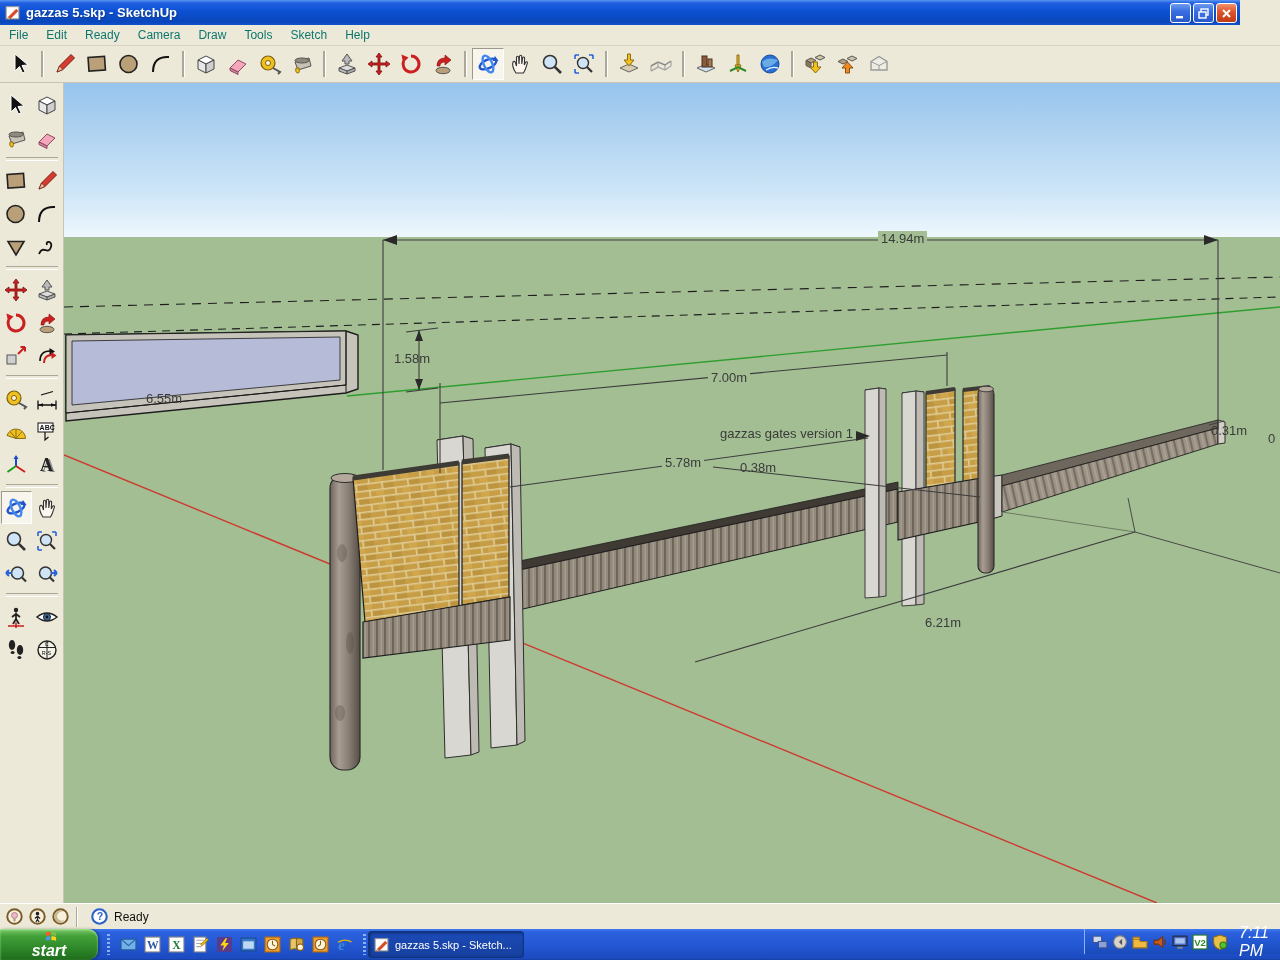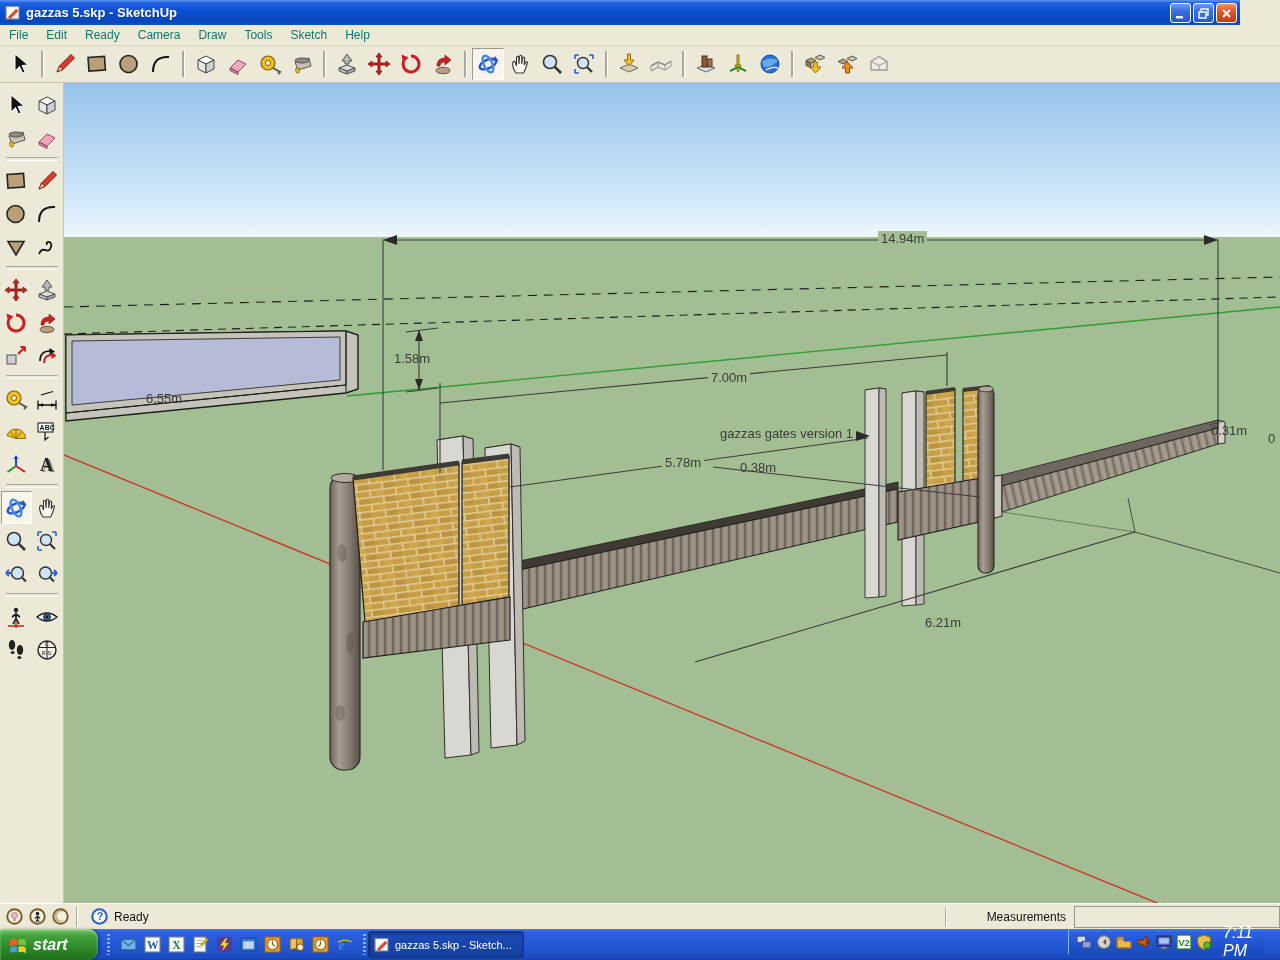--- a/index.html
+++ b/index.html
@@ -47,32 +47,32 @@
   .sb-right{position:absolute;right:0;top:0;height:26px;display:flex;align-items:center;}
   .measure-label{margin-right:8px;}
   .measure-box{width:206px;height:22px;border:1px solid #9a9888;background:#ece9d8;box-sizing:border-box;}
   .sb-sep2{width:1px;height:20px;background:#aca899;border-right:1px solid #fff;margin-right:40px;}
   
   .taskbar{position:absolute;top:929px;left:0;width:1280px;height:31px;
     background:linear-gradient(180deg,#4179ee 0%,#2c61de 10%,#2458d4 50%,#1b4ac0 95%,#15409f 100%);}
   .start-btn{position:absolute;left:0;top:0;width:98px;height:31px;border-radius:0 10px 10px 0;
     background:linear-gradient(180deg,#7fc96c 0%,#43a13a 22%,#2f8a2a 60%,#1f6c1c 100%);
     display:flex;align-items:center;color:#fff;font-weight:bold;font-style:italic;font-size:16px;
-    box-shadow:inset 0 1px 2px #a8e898, 2px 0 3px rgba(0,0,0,0.3);}
+    box-shadow:inset 0 1px 2px #a8e898, 2px 0 3px rgba(0,0,0,0.3);flex-direction:column;}
   .start-btn svg{width:20px;height:20px;margin:0 5px 0 8px;}
   .quick-launch{position:absolute;left:104px;top:0;height:31px;display:flex;align-items:center;gap:7px;}
   .ql-icon{width:17px;height:17px;}
   .ql-icon svg{width:17px;height:17px;}
   .grip{width:3px;height:21px;margin:0 3px;
     background:repeating-linear-gradient(180deg,#8fb2f6 0 2px,rgba(0,0,0,0) 2px 4px);}
   .task-btn{position:absolute;left:368px;top:2px;width:156px;height:27px;border-radius:3px;
     background:linear-gradient(180deg,#1c4bb8,#163f9e);border:1px solid #0f3480;
     display:flex;align-items:center;color:#fff;font-size:11px;box-shadow:inset 1px 1px 3px #0c2a66;box-sizing:border-box;}
   .task-btn .ql-icon{margin:0 5px 0 4px;}
-  .tray{position:absolute;right:16px;top:0;width:196px;height:25px;
+  .tray{position:absolute;right:0;top:0;width:196px;height:25px;
     background:linear-gradient(180deg,#4179ee 0%,#2c61de 15%,#2055cf 60%,#194ab8 100%);
     border-left:1px solid #8fb2f6;display:flex;align-items:center;gap:4px;padding-left:7px;box-sizing:border-box;}
   .tray-ico{width:16px;height:16px;}
   .tray-ico svg{width:16px;height:16px;}
   .tray-time{color:#fff;font-size:16px;margin-left:7px;font-style:italic;}
 </style>
 </head>
 <body>
 
 <div class="titlebar">
@@ -681,25 +681,20 @@
   <span class="sb-ico"><svg viewBox="0 0 16 16">
         <circle cx="8" cy="8" r="6.8" fill="#f7f0dd" stroke="#7a5a28" stroke-width="1.8"></circle>
         <path d="M10.5 3.8 A5.3 5.3 0 1 0 12 10.8 A4.2 4.2 0 1 1 10.5 3.8 Z" fill="#c8b890"></path>
       </svg></span>
   <span class="sb-sep"></span>
   <span class="sb-ico"><svg viewBox="0 0 16 16">
         <circle cx="8" cy="8" r="6.8" fill="#fff" stroke="#2a62c8" stroke-width="2"></circle>
         <text x="5.4" y="11.6" font-size="10" font-weight="bold" fill="#2a62c8" font-family="Liberation Sans,sans-serif">?</text>
       </svg></span>
   <span style="margin-left:6px;">Ready</span>
-  <div class="sb-right">
-    <span class="sb-sep2"></span>
-    <span class="measure-label">Measurements</span>
-    <div class="measure-box"></div>
-  </div>
 </div>
 
 <div class="taskbar">
   <div class="start-btn">
     <svg viewBox="0 0 18 18">
       <path d="M2 5 Q5 3 8 4 L8 9 Q5 8 2 10 Z" fill="#ff5a22"></path>
       <path d="M9.5 4 Q13 3 16 5 L16 10 Q13 8 9.5 9 Z" fill="#7ac143"></path>
       <path d="M2 11.5 Q5 9.5 8 10.5 L8 15.5 Q5 14.5 2 16.5 Z" fill="#4a9ae8"></path>
       <path d="M9.5 10.5 Q13 9.5 16 11.5 L16 16.5 Q13 14.5 9.5 15.5 Z" fill="#ffd414"></path>
     </svg>

